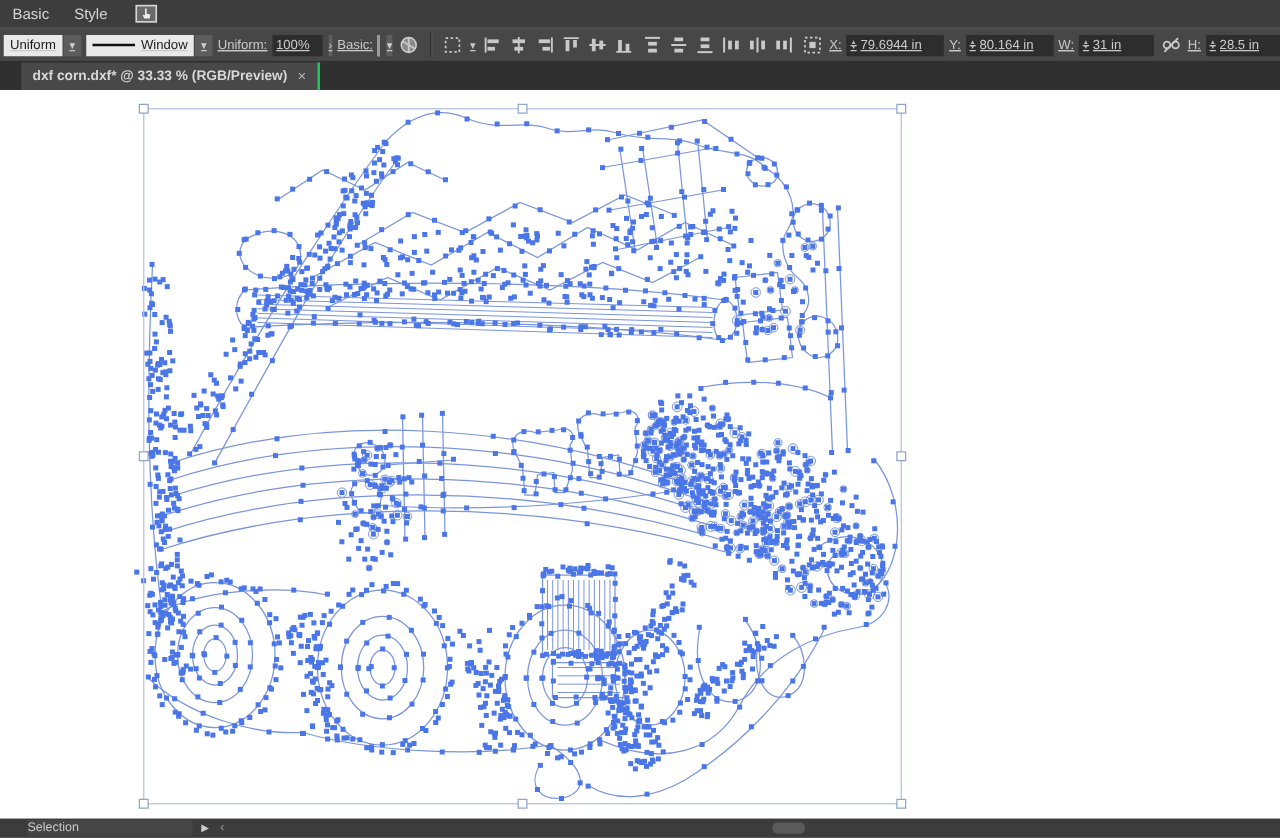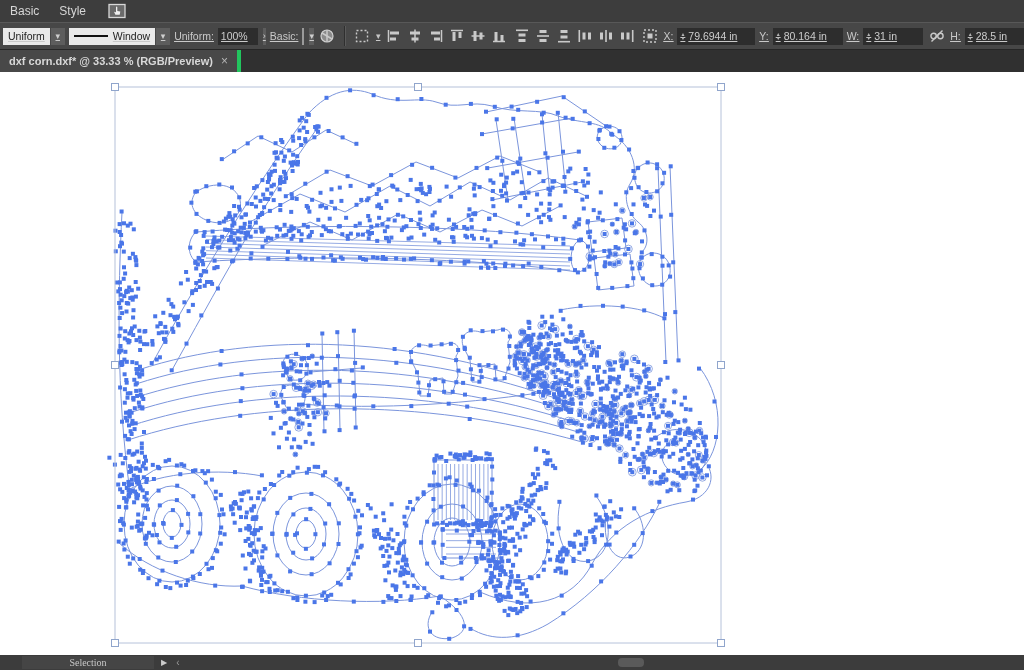--- a/index.html
+++ b/index.html
@@ -33,32 +33,32 @@
   .icon-btn { width:19px; height:19px; display:flex; align-items:center; justify-content:center; }
   .icon-group { display:flex; align-items:center; gap:2px; }
   .w40 input{ width:34px; } .w74 input{ width:64px; } .w66 input{ width:56px; }
   .w54 input{ width:46px; }
   .chev-txt { color:#c5c5c5; font-size:9px; }
   .swatch { width:20px; height:17px; background:#e9e9e9; border:1px solid #9a9a9a; }
 
   
   .tab-bar { height:22px; background:#303030; display:flex; align-items:stretch; }
   .tab { background:#484848; display:flex; align-items:center; padding:0 9px;
-    font-size:11px; font-weight:bold; color:#d8d8d8; gap:8px; border-right:4px solid #22c55e; }
+    font-size:11px; font-weight:bold; color:#d8d8d8; gap:8px; border-right:2px solid #22c55e;margin-left:17px; }
   .tab-close { color:#b5b5b5; font-weight:normal; font-size:12px; }
 
   
   .canvas { position:relative; height:583px; background:#ffffff; overflow:hidden; }
   .canvas svg { position:absolute; left:0; top:0; }
 
   
   .status-bar { position:relative; height:15px; background:#3c3c3c; display:flex;
     align-items:center; font-size:10px; color:#c8c8c8; }
-  .status-field { margin-left:22px; width:132px; text-align:center; background:#454545;
-    height:13px; line-height:13px;font-family:Liberation Serif, serif; }
+  .status-field { margin-left:22px; width:132px; text-align:left; background:#454545;
+    height:13px; line-height:13px; }
   .status-play { margin-left:7px; font-size:8px; color:#cccccc; }
   .status-arrow { margin-left:9px; color:#9a9a9a; font-size:10px; }
   .scroll-thumb { position:absolute; left:618px; top:3px; width:26px; height:9px;
     background:#5a5a5a; border-radius:4px; }
 </style>
 </head>
 <body>
 
 <div class="menu-bar">
   <span class="menu-item">Basic</span>

